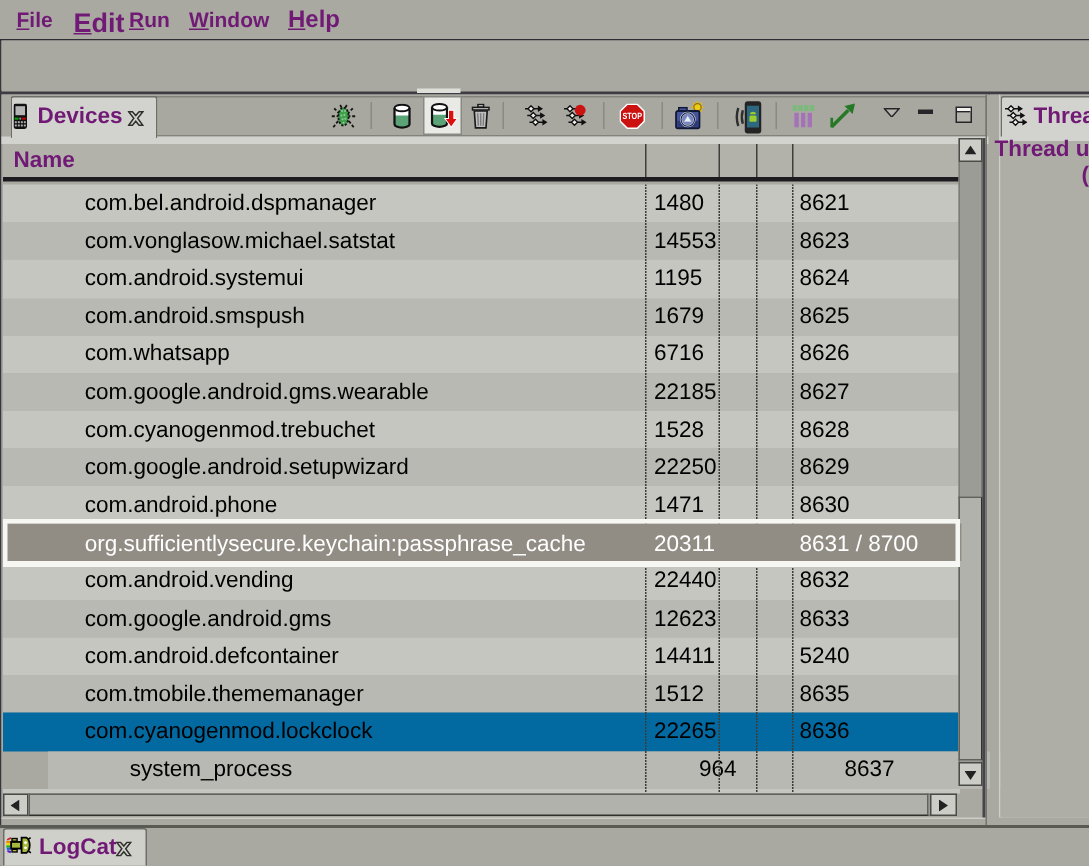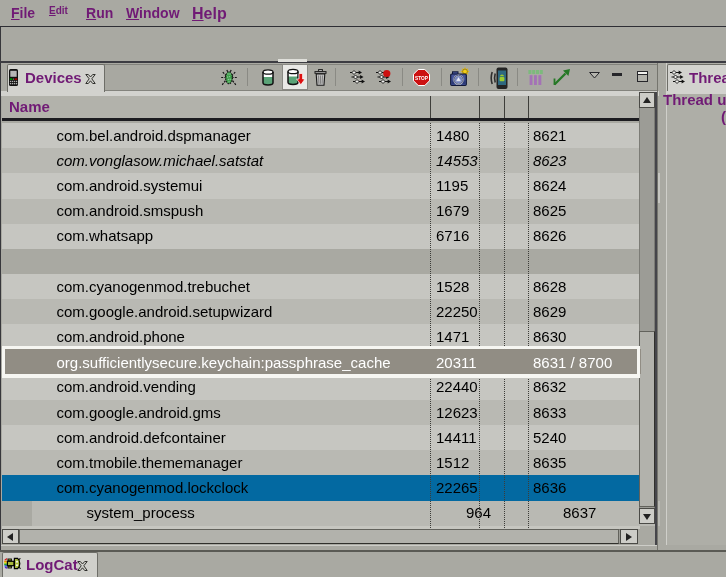--- a/index.html
+++ b/index.html
@@ -15,21 +15,21 @@
   .row .c5{position:absolute;left:531px;top:3.8px;}
 </style>
 </head>
 <body>
 
 <div class="abs" style="left:0;top:0;width:1px;height:577px;background:#37373b;"></div>
 
 <div class="abs" style="left:0;top:0;width:726px;height:26px;background:#a9a9a2;"></div>
 <div class="abs" style="left:0;top:26px;width:726px;height:1px;background:#2e2e34;"></div>
 <div class="t" style="left:11px;top:5px;font-size:14px;"><u>F</u>ile</div>
-<div class="t" style="left:49px;top:5px;font-size:10px;"><u>E</u>dit</div>
+<div class="t" style="left:49px;top:5px;font-size:18px;"><u>E</u>dit</div>
 <div class="t" style="left:86px;top:5px;font-size:14px;"><u>R</u>un</div>
 <div class="t" style="left:126px;top:5px;font-size:14px;"><u>W</u>indow</div>
 <div class="t" style="left:192px;top:5px;font-size:16px;"><u>H</u>elp</div>
 
 <div class="abs" style="left:1px;top:27px;width:725px;height:33px;background:#a9a9a2;"></div>
 <div class="abs" style="left:0;top:61px;width:726px;height:2px;background:#3c3c42;"></div>
 
 <div class="abs" style="left:1px;top:63px;width:658px;height:487px;background:#a9a9a2;"></div>
 
 <div class="abs" style="left:102px;top:64px;width:556px;height:27px;background:#a8a8a1;border:1px solid #83837d;box-sizing:border-box;"></div>
@@ -226,39 +226,44 @@
 <div class="abs" style="left:504px;top:96px;width:1px;height:22px;background:#3e3e3a;"></div>
 <div class="abs" style="left:528px;top:96px;width:1px;height:22px;background:#3e3e3a;"></div>
 <div class="abs" style="left:2px;top:118px;width:638px;height:2.5px;background:#1c1c20;"></div>
 
 <div id="rows" class="abs" style="left:2px;top:123px;width:639px;height:402px;">
     <div class="row" style="top:0.00px;height:25.17px;background:#c6c6c1;">
       <span class="nm">com.bel.android.dspmanager</span>
       <span class="c2">1480</span>
       <span class="c5">8621</span>
     </div>
-    <div class="row" style="top:25.17px;height:25.17px;background:#b9b9b3;font-style:italic;">
+    <div class="row" style="top:25.17px;height:25.17px;background:#b9b9b3;">
       <span class="nm">com.vonglasow.michael.satstat</span>
       <span class="c2">14553</span>
       <span class="c5">8623</span>
     </div>
-    <div class="row" style="top:50.34px;height:30px;background:#c6c6c1;padding-left:24px;">
+    <div class="row" style="top:50.34px;height:30px;background:#c6c6c1;">
       <span class="nm">com.android.systemui</span>
       <span class="c2">1195</span>
       <span class="c5">8624</span>
     </div>
     <div class="row" style="top:75.51px;height:25.17px;background:#b9b9b3;">
       <span class="nm">com.android.smspush</span>
       <span class="c2">1679</span>
       <span class="c5">8625</span>
     </div>
     <div class="row" style="top:100.68px;height:25.17px;background:#c6c6c1;">
       <span class="nm">com.whatsapp</span>
       <span class="c2">6716</span>
       <span class="c5">8626</span>
+    </div>
+    <div class="row" style="top:125.85px;height:25.17px;background:#b9b9b3;">
+      <span class="nm">com.google.android.gms.wearable</span>
+      <span class="c2">22185</span>
+      <span class="c5">8627</span>
     </div>
     <div class="row" style="top:151.02px;height:25.17px;background:#c6c6c1;">
       <span class="nm">com.cyanogenmod.trebuchet</span>
       <span class="c2">1528</span>
       <span class="c5">8628</span>
     </div>
     <div class="row" style="top:176.19px;height:25.17px;background:#b9b9b3;">
       <span class="nm">com.google.android.setupwizard</span>
       <span class="c2">22250</span>
       <span class="c5">8629</span>

